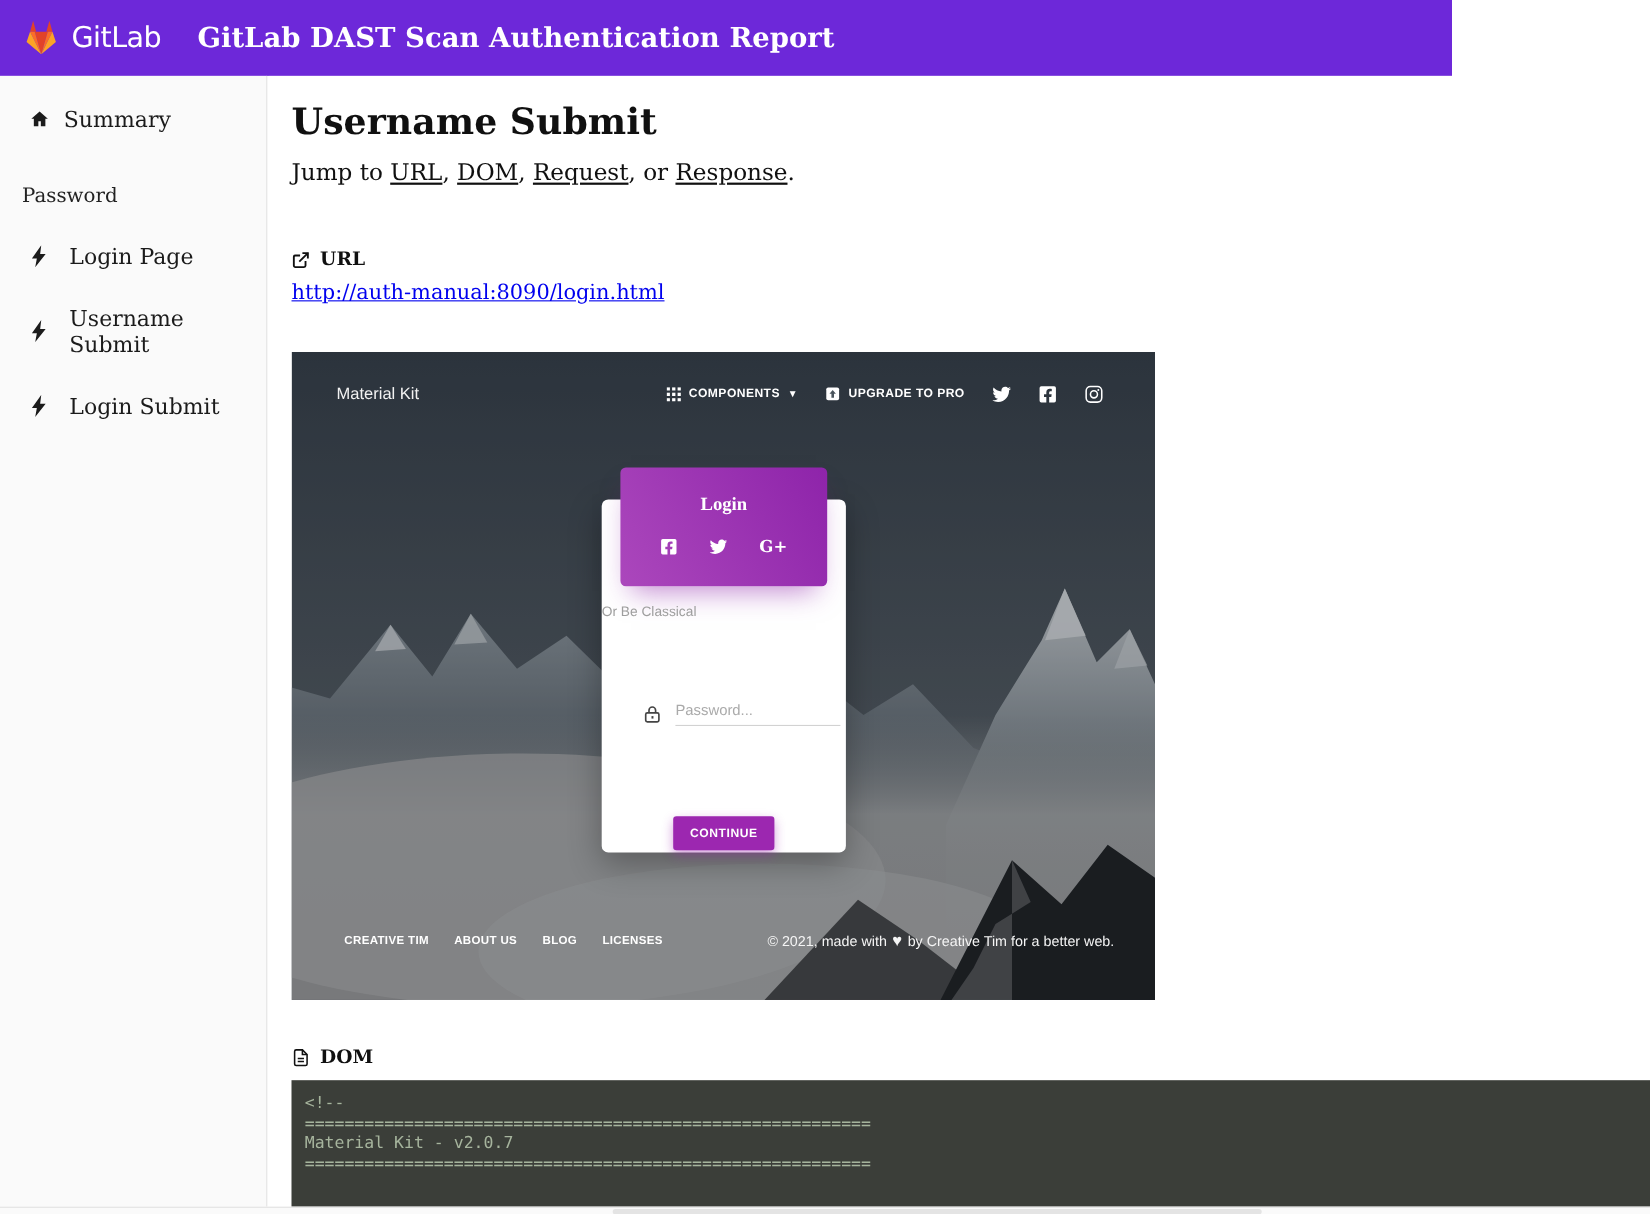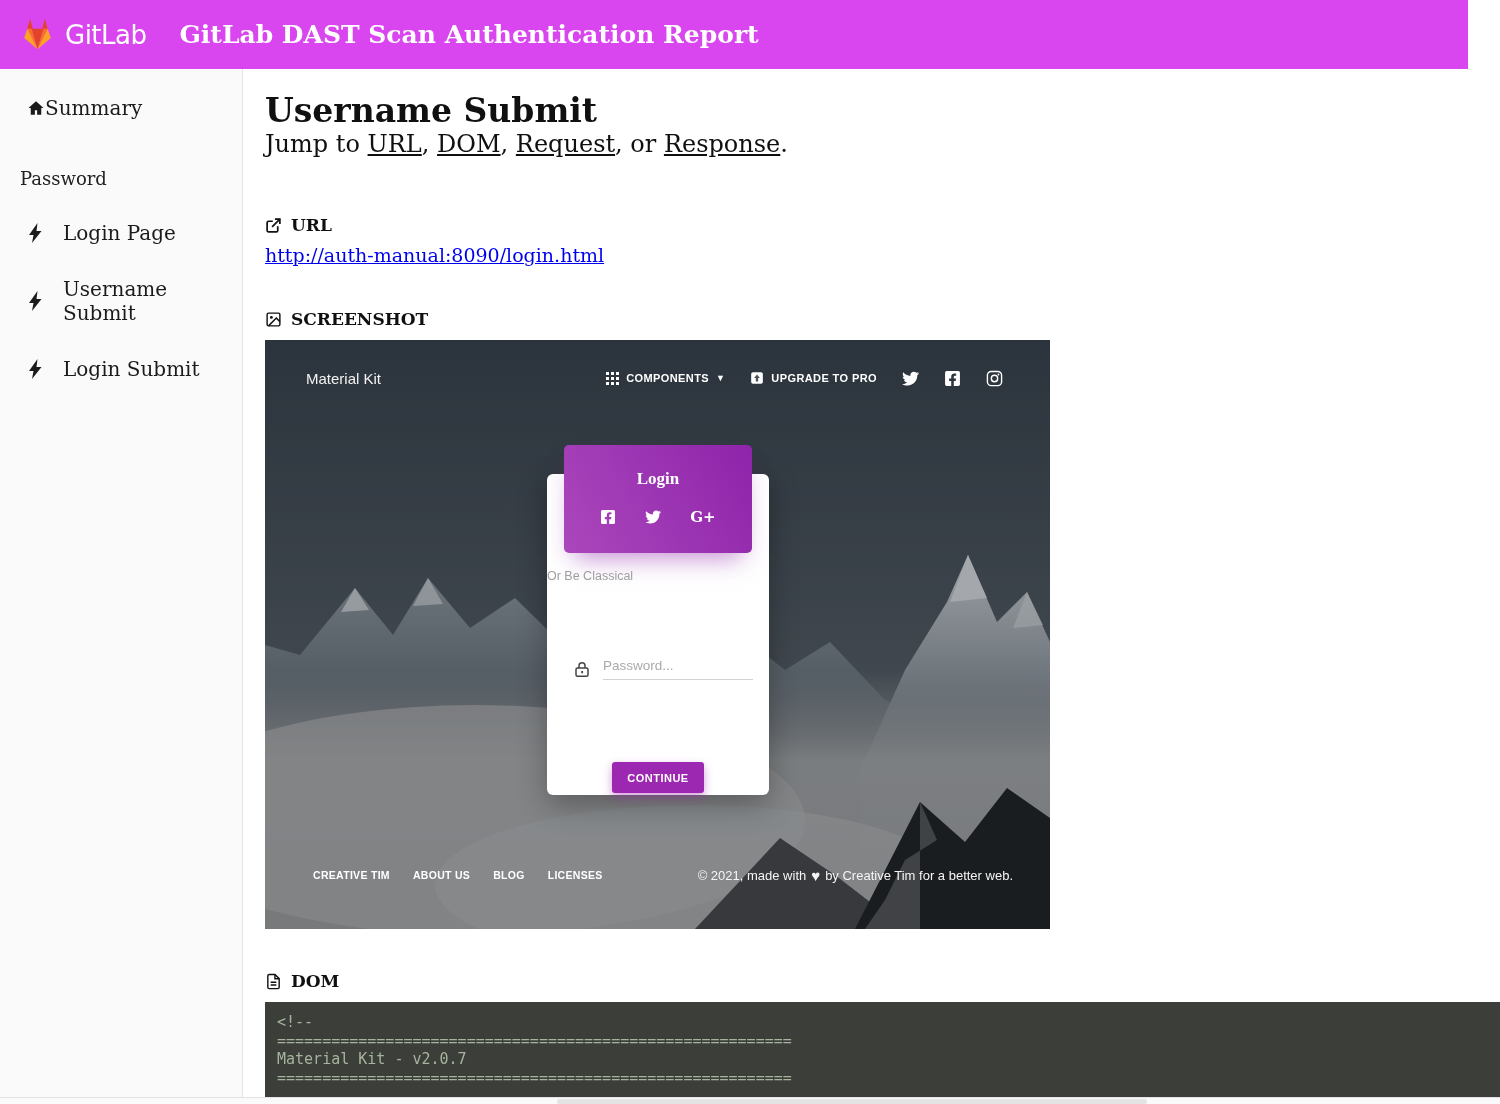--- a/index.html
+++ b/index.html
@@ -1,42 +1,42 @@
 <!DOCTYPE html>
 <html><head>
 <meta charset="utf-8">
 <style>
   * { margin:0; padding:0; box-sizing:border-box; }
   html,body { width:1500px; height:1104px; overflow:hidden; background:#fff;
               font-family:"DejaVu Serif", serif; }
 
   
-  .app-header { position:absolute; top:0; left:0; width:1468px; height:69px;
-    background:#d946ef; display:flex; align-items:center; padding-left:19px; }
+  .app-header { position:absolute; top:0; left:0; width:1320px; height:69px;
+    background:#6d28d9; display:flex; align-items:center; padding-left:19px; }
   .logo-svg { width:37px; height:35px; }
   .brand { color:#fff; font-family:"DejaVu Sans", sans-serif; font-size:26px;
     font-weight:500; margin-left:9px; letter-spacing:-0.5px; }
   .app-title { color:#fff; font-size:25px; font-weight:bold; margin-left:33px; }
 
   
   .sidebar { position:absolute; top:69px; left:0; bottom:7px; width:243px;
     background:#fafafa; border-right:1px solid #e4e4e4; color:#1b1b1b; }
-  .side-summary { display:flex; align-items:center; gap:0; margin:27px 0 0 27px;
+  .side-summary { display:flex; align-items:center; gap:13px; margin:27px 0 0 27px;
     font-size:20px; cursor:pointer; }
   .side-requests { margin:48px 0 0 20px; font-size:18px; color:#222; }
   .side-item { display:flex; align-items:center; gap:21px; margin:32px 0 0 29px;
     font-size:20px; cursor:pointer; }
   .side-icon { width:18px; height:18px; flex:0 0 auto; }
   .bolt-icon { width:13px; height:20px; flex:0 0 auto; }
 
   
   .main { position:absolute; top:69px; left:244px; right:0; bottom:7px;
     background:#fff; padding:22px 0 0 21px; overflow:hidden; }
   h1.page-title { font-size:33px; font-weight:bold; color:#101010; }
-  .jump { margin-top:0; font-size:24px; color:#101010; }
+  .jump { margin-top:15px; font-size:21px; color:#101010; }
   .jump a { color:#101010; text-decoration:underline; cursor:pointer; }
 
   .sec-label { display:flex; align-items:center; gap:9px; font-size:17px;
     font-weight:bold; color:#101010; }
   .sec-icon { width:17px; height:17px; }
   .url-sec { margin-top:57px; }
   .url-link { display:inline-block; margin-top:9px; font-size:19px; color:#0000ee;
     text-decoration:underline; cursor:pointer; }
   .shot-sec { margin-top:43px; }
   .dom-sec  { margin-top:42px; }
@@ -63,21 +63,21 @@
     box-shadow:0 14px 24px -10px rgba(142,36,170,0.55); }
   .login-title { color:#fff; font-size:17px; font-weight:bold; padding-top:24px;
     font-family:Liberation Serif, serif; }
   .login-socials { margin-top:19px; display:flex; justify-content:center;
     align-items:center; gap:29px; }
   .login-soc { width:16px; height:16px; cursor:pointer; }
   .gplus { color:#fff; font-size:15px; font-weight:bold;
     font-family:"DejaVu Serif", serif; cursor:pointer; }
   .or-classical { position:absolute; top:95px; width:100%; text-align:left;
     font-size:12.5px; color:#9e9e9e; }
-  .pwd-row { position:absolute; top:180px; left:26px; display:flex;
+  .pwd-row { position:absolute; top:180px; left:37px; display:flex;
     align-items:flex-end; gap:12px; }
   .lock-icon { width:18px; height:21px; }
   .pwd-input { width:150px; border:none; outline:none; background:transparent;
     border-bottom:1px solid #d2d2d2; font-size:13.5px; padding:4px 0 6px 0;
     color:#555; font-family:"Liberation Sans", sans-serif; }
   .pwd-input::placeholder { color:#aaa; }
   .continue-btn { position:absolute; top:288px; left:65px; width:92px; height:31px;
     background:#9c27b0; color:#fff; border:none; border-radius:3px; font-size:11px;
     font-weight:bold; letter-spacing:0.5px; cursor:pointer;
     font-family:"Liberation Sans", sans-serif;
@@ -161,28 +161,20 @@
         <path d="M18 13v6a2 2 0 0 1-2 2H5a2 2 0 0 1-2-2V8a2 2 0 0 1 2-2h6"></path>
         <path d="M14 3h7v7"></path>
           <path d="M10 14L21 3"></path>
       </svg>
       <span>URL</span>
     </div>
     <a class="url-link">http://auth-manual:8090/login.html</a>
   </div>
 
   <div class="shot-sec">
-    <div class="sec-label">
-      <svg class="sec-icon" viewBox="0 0 24 24" fill="none" stroke="#111" stroke-width="2">
-        <rect x="3" y="3" width="18" height="18" rx="2"></rect>
-        <circle cx="9" cy="9" r="2" fill="#111" stroke="none"></circle>
-        <path d="M21 15l-5-5-11 11"></path>
-      </svg>
-      <span>SCREENSHOT</span>
-    </div>
 
     <div class="shot">
       <svg class="shot-bg" viewBox="0 0 785 589" preserveAspectRatio="none">
         <defs>
           <linearGradient id="sky" x1="0" y1="0" x2="0" y2="1">
             <stop offset="0" stop-color="#39434d"></stop>
               <stop offset="1" stop-color="#6e767b"></stop>
           </linearGradient>
           <linearGradient id="mtn" x1="0" y1="0" x2="0" y2="1">
             <stop offset="0" stop-color="#97a1a8"></stop>

